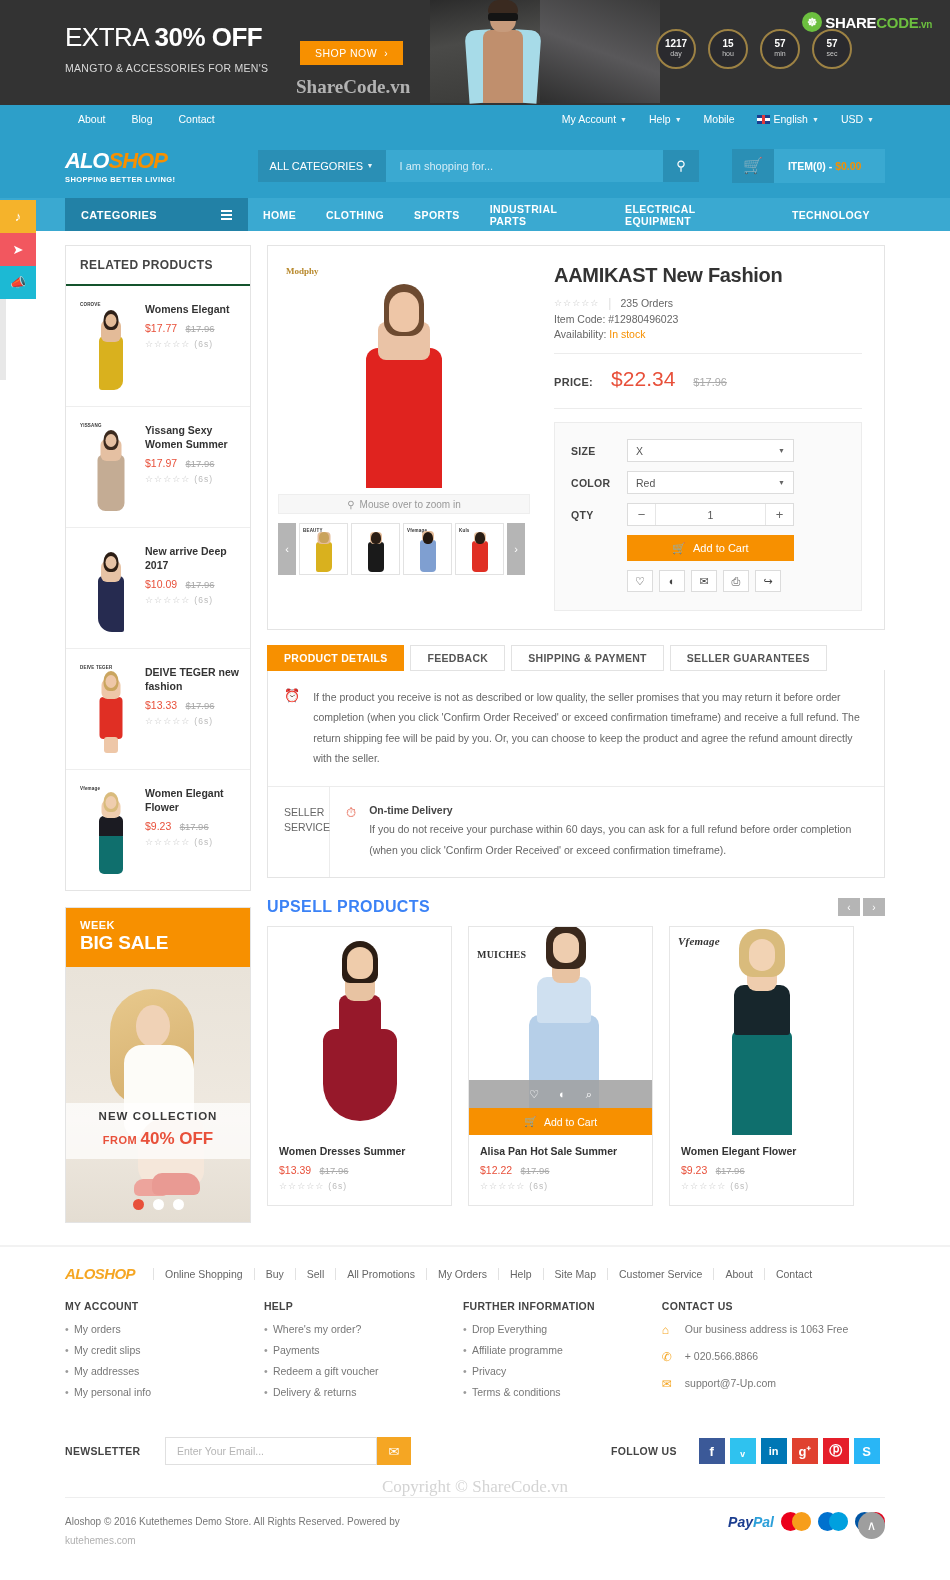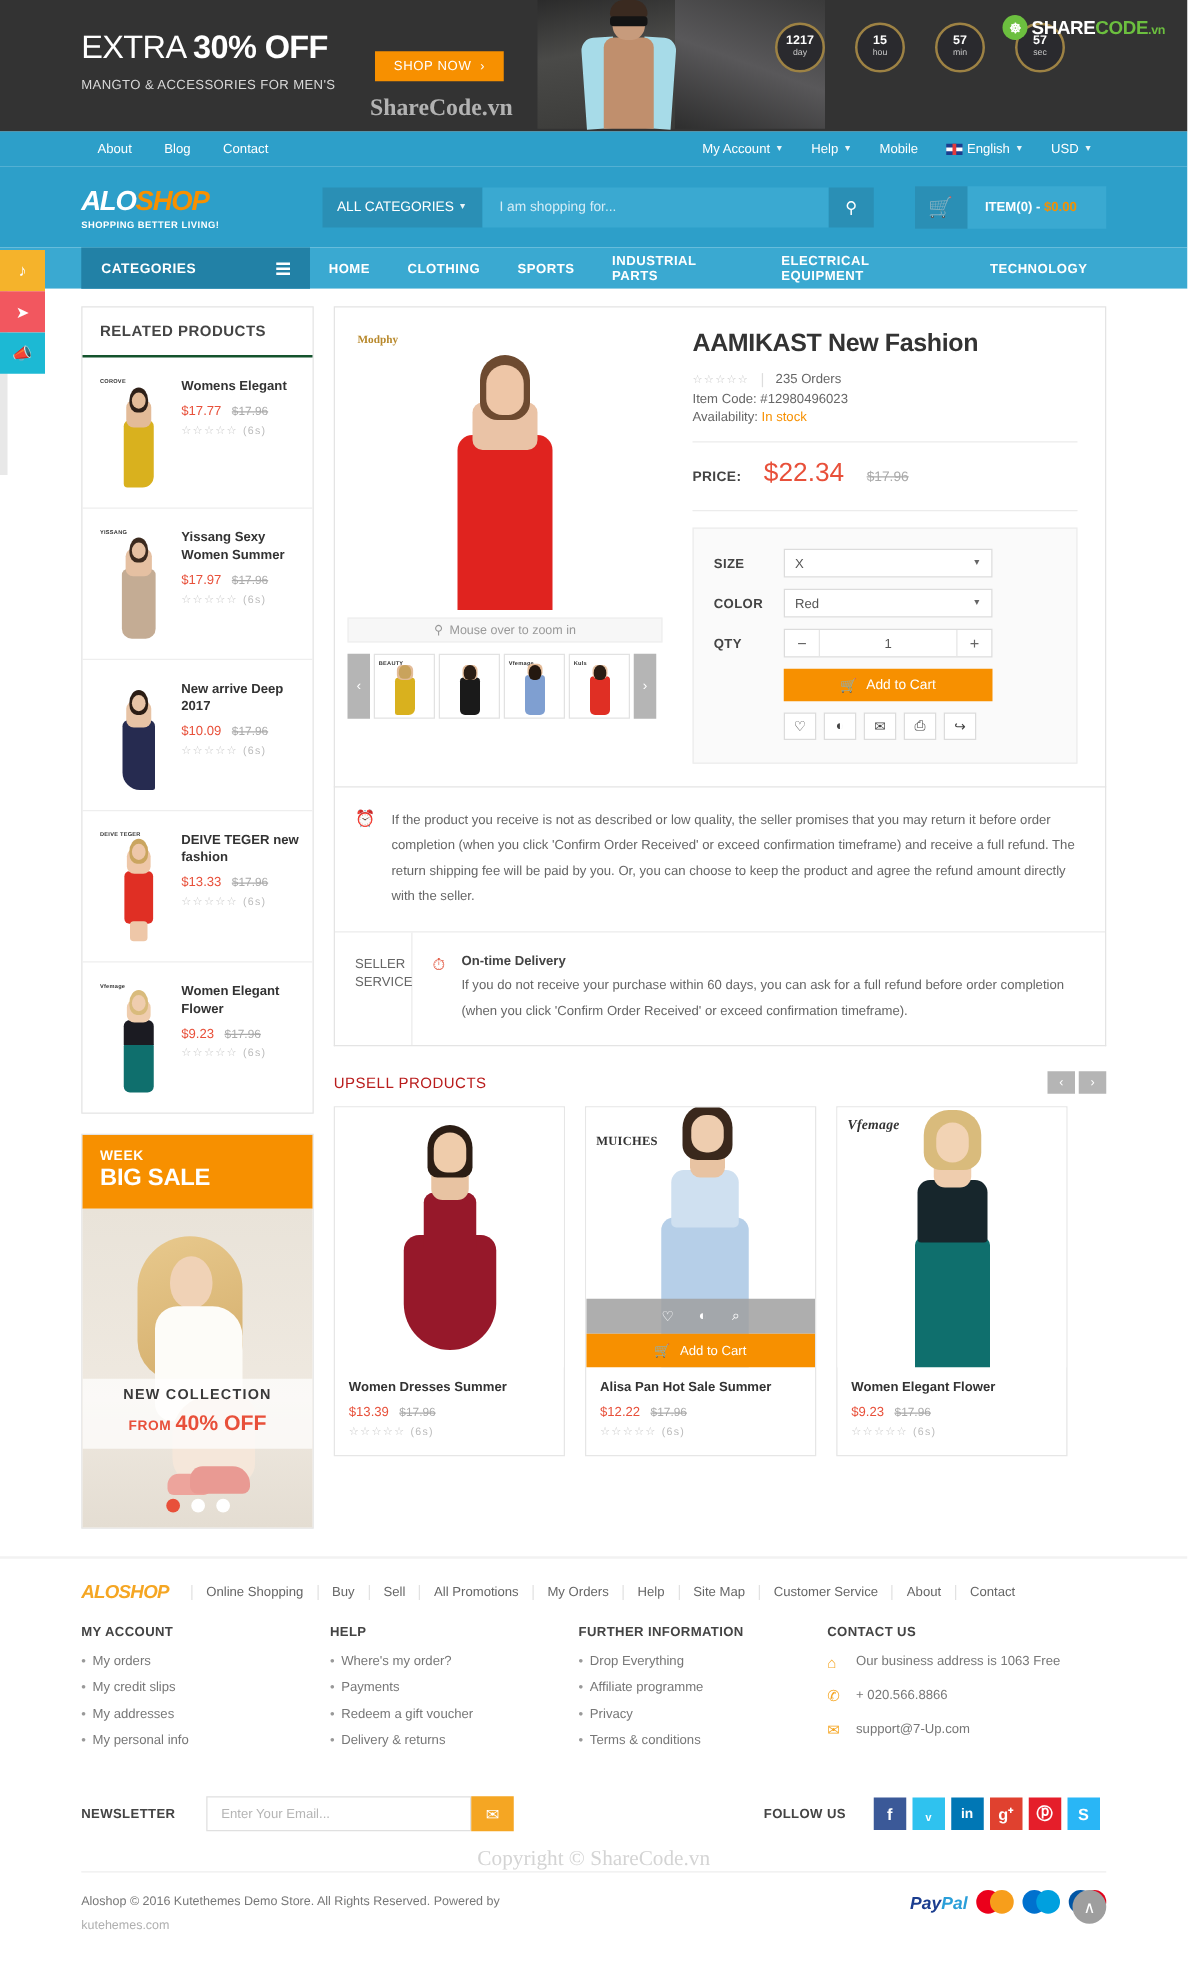--- a/index.html
+++ b/index.html
@@ -38,21 +38,21 @@
   .shopnow {
     position: absolute; left: 300px; top: 41px; width: 103px; height: 24px;
     background: #f79000; color: #fff; font-size: 10.5px; letter-spacing: .5px;
     display: flex; align-items: center; justify-content: center; cursor: pointer;
   }
   .shopnow span.arw { margin-left: 7px; font-size: 10px; }
   .watermark-promo {
     position: absolute; left: 296px; top: 76px; color: #c9c9c9; font-size: 19px;
     font-weight: bold; opacity: .85; font-family: "Liberation Serif", serif;
   }
-  .countdown { position: absolute; right: 98px; top: 18px; display: flex; gap: 24px; }
+  .countdown { position: absolute; right: 98px; top: 29px; display: flex; gap: 12px; }
   .cd-item {
     width: 40px; height: 40px; border-radius: 50%;
     border: 2px solid #9d8244; background: #2a2a2e;
     display: flex; flex-direction: column; align-items: center; justify-content: center;
     color: #fff;
   }
   .cd-num { font-size: 10px; font-weight: bold; line-height: 1; }
   .cd-lab { font-size: 7px; color: #c9c9c9; line-height: 1.3; }
   .sharecode-logo { position: absolute; right: 18px; top: 12px; display: flex; align-items: center; }
   .sc-badge { width:20px;height:20px;border-radius:50%;background:#6cbf3f;display:flex;align-items:center;justify-content:center;color:#fff;font-size:11px;font-weight:bold;}
@@ -194,21 +194,21 @@
   .policy-row { display: flex; border-bottom: 1px solid #ececec; }
   .policy-row:last-child { border-bottom: none; }
   .policy-lab { width: 62px; flex-shrink: 0; padding: 18px 0 18px 16px; font-size: 10.5px; color: #666; line-height: 1.45; border-right: 1px solid #ececec; }
   .policy-body { flex: 1; padding: 17px 16px 17px 16px; display: flex; gap: 13px; }
   .policy-icon { color: #e2553e; font-size: 13px; padding-top: 1px; }
   .policy-text { font-size: 10.5px; color: #666; line-height: 1.95; }
   .policy-text b { color: #444; display: block; margin-bottom: 3px; line-height:1.2;}
 
   
   .upsell-head { display: flex; align-items: center; margin-top: 20px; }
-  .upsell-title { font-size: 12px; font-weight: normal; color: #b91c1c; letter-spacing: .4px; }
+  .upsell-title { font-size: 16px; font-weight: bold; color: #3b82f6; letter-spacing: .4px; }
   .ups-arrows { margin-left: auto; display: flex; gap: 3px; }
   .ups-arrow { width: 22px; height: 18px; background: #b5b5b5; color: #fff; display: flex; align-items: center; justify-content: center; font-size: 10px; cursor: pointer; }
   .upsell-grid { display: flex; gap: 16px; margin-top: 10px; }
   .up-card { width: 185px; border: 1px solid #e6e6e6; background: #fff; position: relative; }
   .up-img { height: 208px; position: relative; overflow: hidden; background:#fff; }
   .up-overlay { position: absolute; left: 0; right: 0; bottom: 0; }
   .up-icons { height: 28px; background: rgba(160,160,160,.85); display: flex; align-items: center; justify-content: center; gap: 20px; color: #fff; font-size: 11px; }
   .up-cart { height: 27px; background: #f79000; color: #fff; display: flex; align-items: center; justify-content: center; gap: 7px; font-size: 10.5px; cursor: pointer; }
   .up-body { padding: 10px 11px 14px; }
   .up-name { font-size: 10.5px; font-weight: bold; color: #333; }
@@ -612,20 +612,26 @@
             <div class="icobtn">♡</div>
             <div class="icobtn">◐</div>
             <div class="icobtn">✉</div>
             <div class="icobtn">⎙</div>
             <div class="icobtn">↪</div>
           </div>
         </div>
       </div>
     </div>
 
+    <div class="tabs">
+      <div class="tab active">PRODUCT DETAILS</div>
+      <div class="tab">FEEDBACK</div>
+      <div class="tab">SHIPPING &amp; PAYMENT</div>
+      <div class="tab">SELLER GUARANTEES</div>
+    </div>
     <div class="tabbody">
       <div class="policy-row">
         <div class="policy-body">
           <span class="policy-icon">⏰</span>
           <div class="policy-text">If the product you receive is not as described or low quality, the seller promises that you may return it before order completion (when you click 'Confirm Order Received' or exceed confirmation timeframe) and receive a full refund. The return shipping fee will be paid by you. Or, you can choose to keep the product and agree the refund amount directly with the seller.</div>
         </div>
       </div>
       <div class="policy-row">
         <div class="policy-lab">SELLER SERVICE</div>
         <div class="policy-body">

